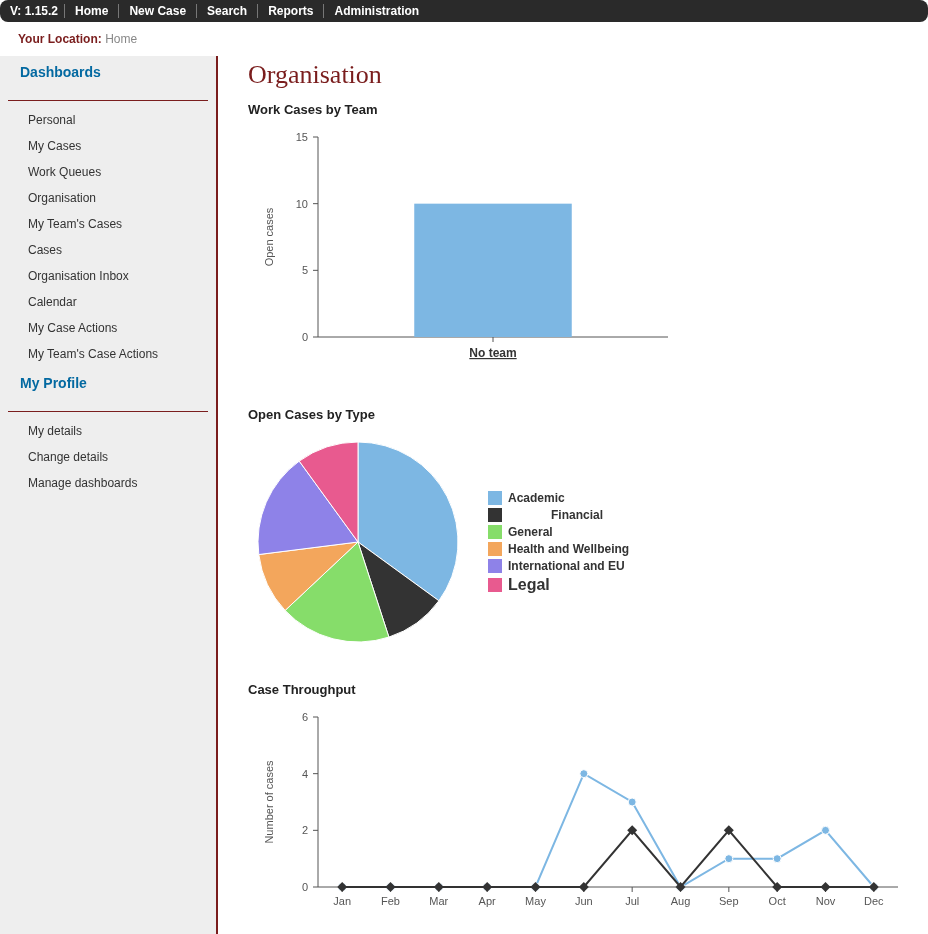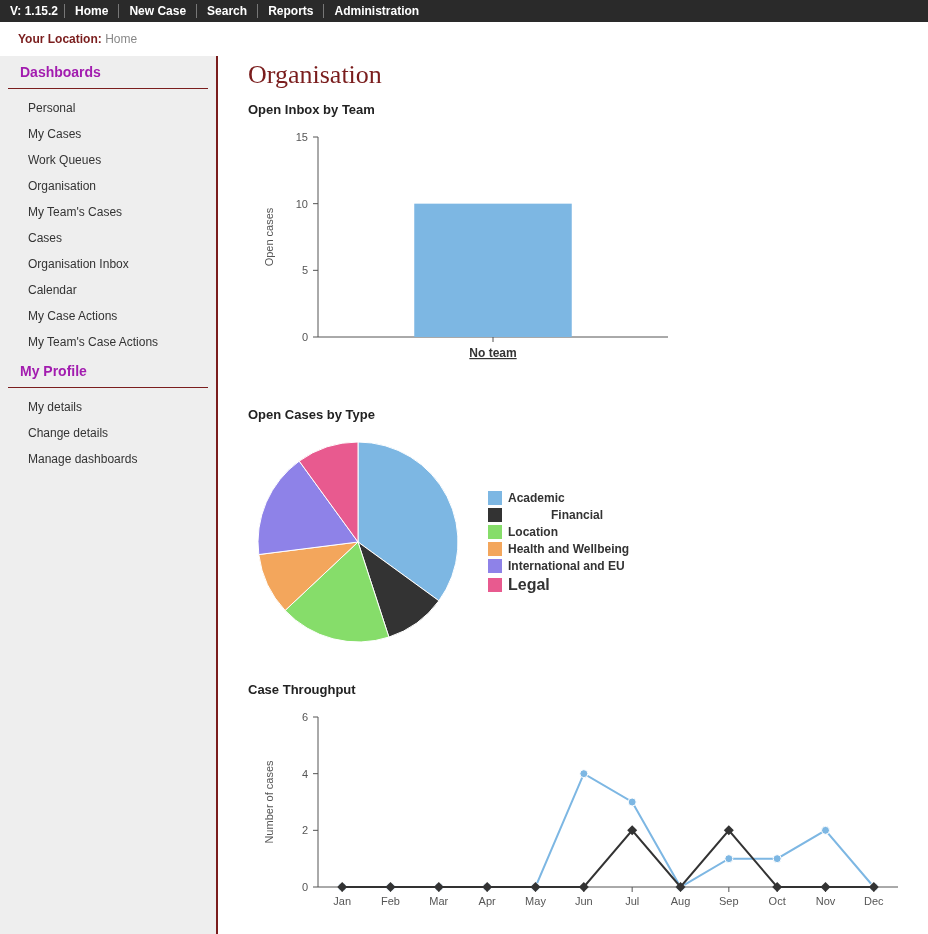--- a/index.html
+++ b/index.html
@@ -1,26 +1,26 @@
 <!DOCTYPE html>
 <html><head>
 <meta charset="utf-8">
 <style>
   * { box-sizing: border-box; margin: 0; padding: 0; }
   body { font-family: Verdana, Geneva, sans-serif; font-size: 12px; width: 928px; background: #fff; color: #333; }
-  .topnav { background: #2a2a2a; color: #fff; display: flex; align-items: center; padding: 4px 10px; font-size: 12px; font-weight: bold; }
+  .topnav { background: #2a2a2a; color: #fff; display: flex; align-items: center; padding: 4px 10px; font-size: 12px; font-weight: bold; border-radius: 8px; }
   .topnav .version { margin-right: 6px; font-weight: bold; }
   .topnav .nav-item { padding: 0 10px; border-left: 1px solid #777; cursor: pointer; }
   .topnav .nav-item:first-of-type { border-left: 1px solid #777; }
   .breadcrumb { padding: 10px 18px; font-size: 12px; }
   .breadcrumb .label { color: #7a1d1d; font-weight: bold; }
   .breadcrumb .value { color: #888; }
   .layout { display: flex; }
   .sidebar { width: 218px; background: #eee; border-right: 2px solid #7a1d1d; padding: 0 0 20px 0; }
-  .side-heading { color: #a21caf; font-weight: bold; font-size: 14px; padding: 8px 12px 8px 12px; border-bottom: 1px solid #7a1d1d; margin: 0 8px 6px 8px; }
+  .side-heading { color: #0369a1; font-weight: bold; font-size: 14px; padding: 8px 12px 20px 12px; border-bottom: 1px solid #7a1d1d; margin: 0 8px 6px 8px; }
   .side-item { padding: 6px 8px 6px 28px; color: #333; cursor: pointer; font-size: 12px; }
   .main { flex: 1; padding: 0 20px 20px 30px; }
   .page-title { font-family: Georgia, serif; color: #7a1d1d; font-size: 26px; font-weight: normal; margin: 4px 0 12px 0; }
   .chart-title { font-weight: bold; font-size: 13px; color: #222; margin-bottom: 10px; }
   .chart-box { margin-bottom: 30px; }
   svg { display: block; }
   .axis { stroke: #555; stroke-width: 1; }
   .tick { stroke: #555; stroke-width: 1; }
   .axis-text { font-size: 11px; fill: #555; font-family: Verdana, sans-serif; }
   .axis-label { font-size: 11px; fill: #555; font-family: Verdana, sans-serif; }
@@ -63,21 +63,21 @@
     <div class="side-heading">My Profile</div>
     <div class="side-item">My details</div>
     <div class="side-item">Change details</div>
     <div class="side-item">Manage dashboards</div>
   </div>
 
   <div class="main">
     <h1 class="page-title">Organisation</h1>
 
     <div class="chart-box">
-      <div class="chart-title">Open Inbox by Team</div>
+      <div class="chart-title">Work Cases by Team</div>
       <svg id="bar-chart" width="430" height="250">
           <line x1="65" y1="210" x2="70" y2="210" class="tick"></line>
           <text x="60" y="214" class="axis-text" text-anchor="end">0</text>
           <line x1="65" y1="143.33333333333334" x2="70" y2="143.33333333333334" class="tick"></line>
           <text x="60" y="147.33333333333334" class="axis-text" text-anchor="end">5</text>
           <line x1="65" y1="76.66666666666669" x2="70" y2="76.66666666666669" class="tick"></line>
           <text x="60" y="80.66666666666669" class="axis-text" text-anchor="end">10</text>
           <line x1="65" y1="10" x2="70" y2="10" class="tick"></line>
           <text x="60" y="14" class="axis-text" text-anchor="end">15</text>
           <line x1="70" y1="10" x2="70" y2="210" class="axis"></line>
@@ -104,21 +104,21 @@
             <div style="display:flex;align-items:center;margin:3px 0;font-size:12px;font-weight:bold;">
               <span class="legend-sw" style="background: rgb(125, 183, 227);"></span>
               <span>Academic</span>
             </div>
             <div style="display:flex;align-items:center;margin:3px 0;font-size:12px;font-weight:bold;gap:43px;">
               <span class="legend-sw" style="background: rgb(51, 51, 51);"></span>
               <span>Financial</span>
             </div>
             <div style="display:flex;align-items:center;margin:3px 0;font-size:12px;font-weight:bold;">
               <span class="legend-sw" style="background: rgb(134, 221, 106);"></span>
-              <span>Location</span>
+              <span>General</span>
             </div>
             <div style="display:flex;align-items:center;margin:3px 0;font-size:12px;font-weight:bold;">
               <span class="legend-sw" style="background: rgb(243, 166, 92);"></span>
               <span>Health and Wellbeing</span>
             </div>
             <div style="display:flex;align-items:center;margin:3px 0;font-size:12px;font-weight:bold;">
               <span class="legend-sw" style="background: rgb(142, 130, 232);"></span>
               <span>International and EU</span>
             </div>
             <div style="display:flex;align-items:center;margin:3px 0;font-size:16px;font-weight:bold;">

